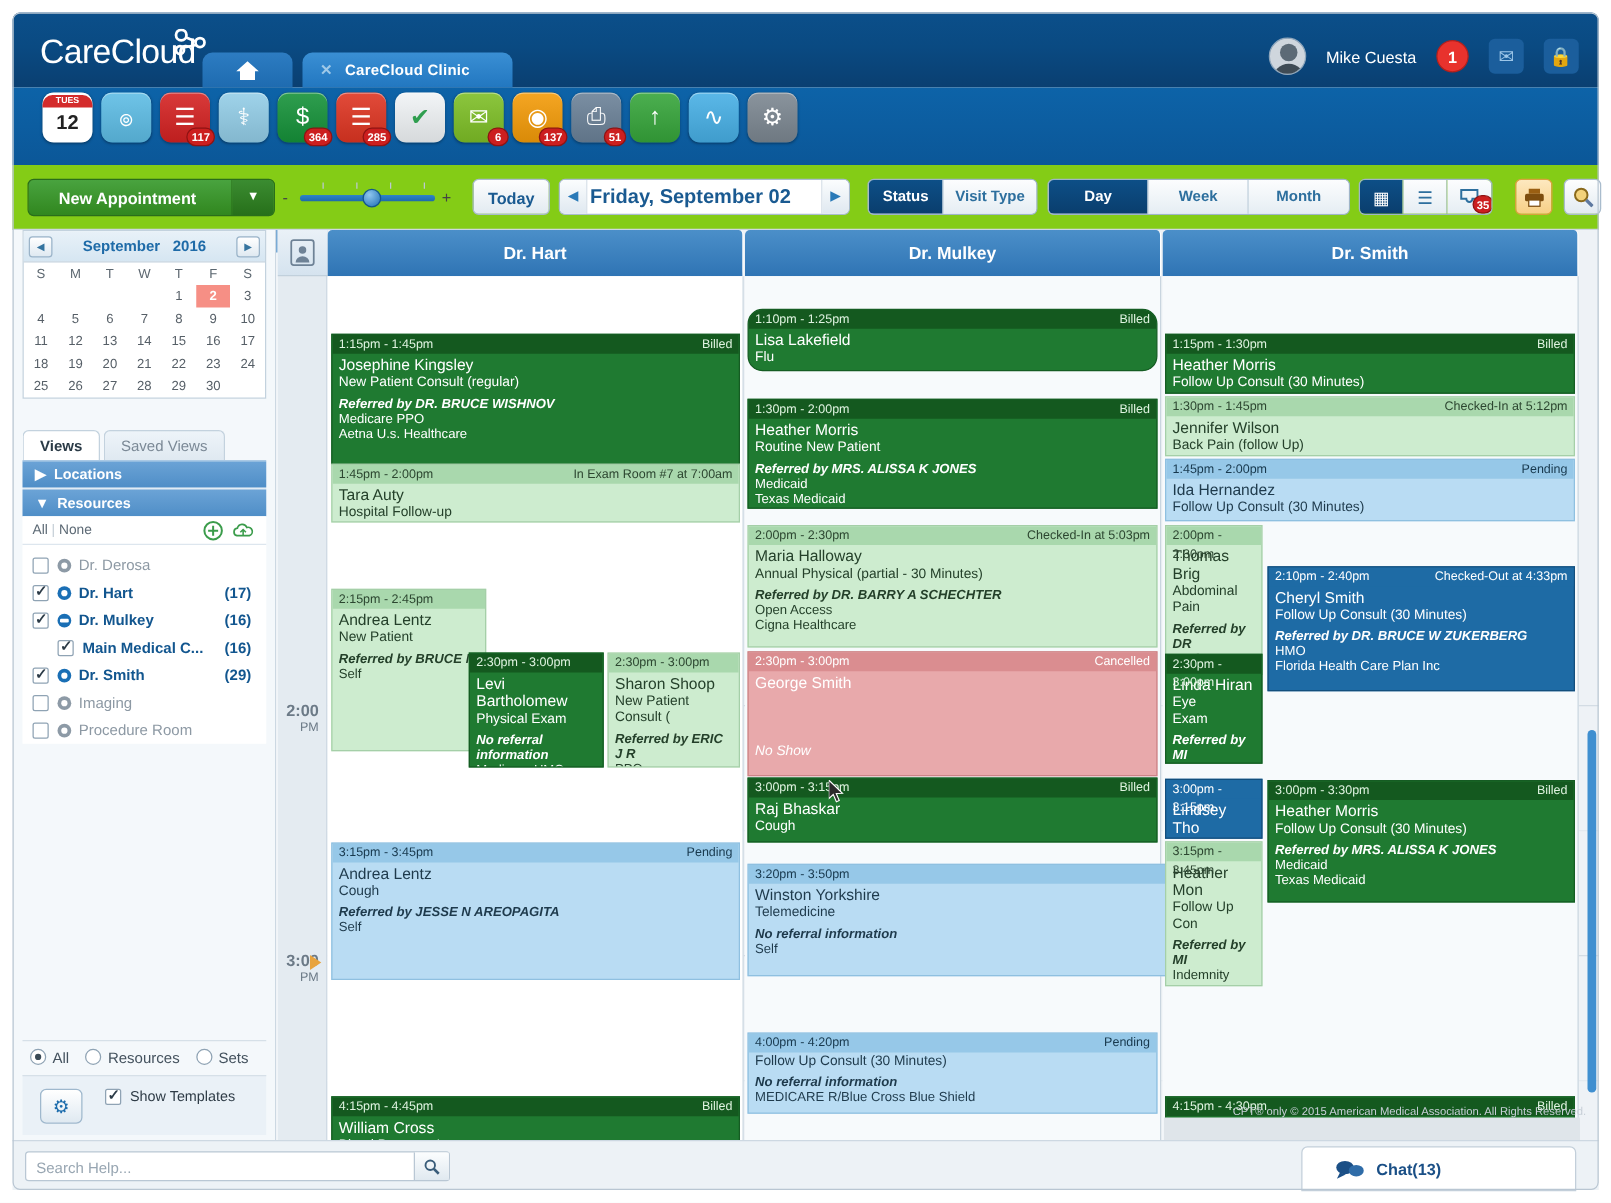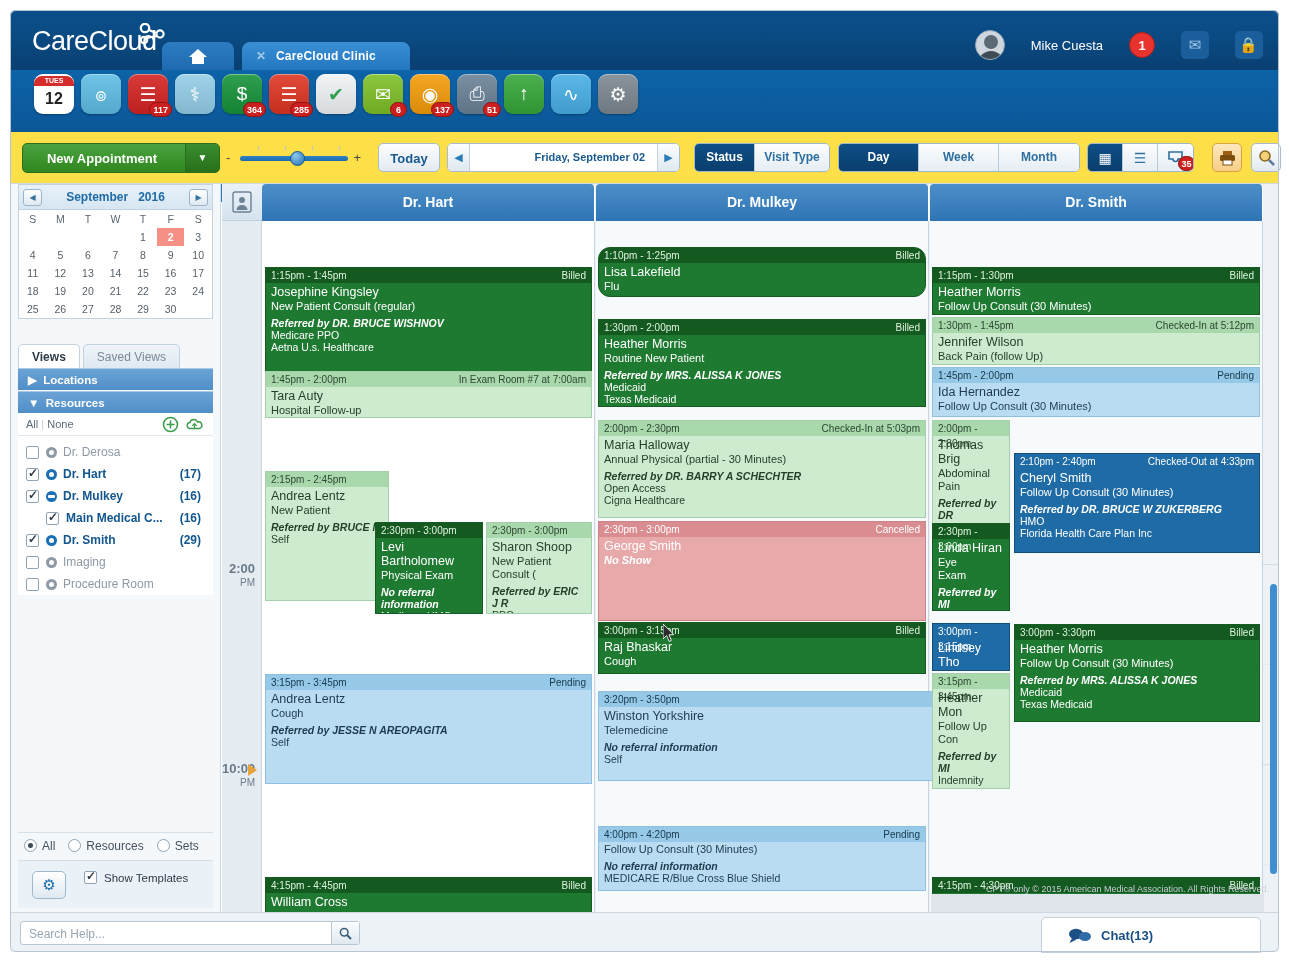--- a/index.html
+++ b/index.html
@@ -26,21 +26,21 @@
     border-radius:8px 8px 0 0; text-align:center; color:#fff; font-size:16px;
   }
   .clinic-tab {
     position:absolute; left:232px; top:32px; width:168px; height:28px;
     background: linear-gradient(to bottom,#3a8fd4,#2277c0);
     border-radius:8px 8px 0 0; color:#fff; font-size:12px; font-weight:bold;
     line-height:28px; padding-left:34px; letter-spacing:.2px;
   }
   .clinic-tab .x { position:absolute; left:14px; top:0; color:#9fc9e8; font-size:12px; }
 
-  .user-area { position:absolute; right:16px; top:20px; display:flex; align-items:center; gap:26px; }
+  .user-area { position:absolute; right:16px; top:20px; display:flex; align-items:center; gap:16px; }
   .avatar { width:30px;height:30px;border-radius:50%;background:#cfd6dd; position:relative; overflow:hidden; border:1px solid #8fa6bb;}
   .avatar:after{content:"";position:absolute;left:8px;top:4px;width:14px;height:14px;border-radius:50%;background:#5c6a76;}
   .avatar:before{content:"";position:absolute;left:2px;top:20px;width:26px;height:16px;border-radius:13px 13px 0 0;background:#3f4b55;}
   .uname { color:#fff; font-size:13px; }
   .badge-red { width:26px;height:26px;border-radius:50%;background:#e8322d;color:#fff;
     font-size:13px;font-weight:bold;display:flex;align-items:center;justify-content:center;
     border:1px solid #b3201c; }
   .sq-btn { width:28px;height:28px;border-radius:5px;background:#1b5e9c;display:flex;align-items:center;justify-content:center;color:#9dc6e8;font-size:15px;}
 
   
@@ -60,21 +60,21 @@
   .ic-cal .d { color:#222; font-size:16px; font-weight:bold; line-height:26px; }
 
   
   .subtabs { position:absolute; left:14px; top:110px; display:flex; gap:4px; }
   .stab { height:22px; padding:0 18px; line-height:22px; font-size:12px; font-weight:bold;
     border-radius:7px 7px 0 0; }
   .stab.active { background:#eef4f9; color:#15537f; }
   .stab.inactive { background:#2d7cc2; color:#dceaf6; }
 
   
-  .ctrlbar { position:absolute; left:10px; top:132px; width:1269px; height:52px; background:#fde047;
+  .ctrlbar { position:absolute; left:10px; top:132px; width:1269px; height:52px; background:#84cc16;
              border-bottom:1px solid #cdd7e0;}
   .newappt { position:absolute; left:12px; top:11px; width:198px; height:30px;
      background: linear-gradient(to bottom,#49a33f,#31871f); border:1px solid #2a6e1b; border-radius:5px;
      color:#fff; font-size:13px; font-weight:bold; line-height:30px; text-align:center; padding-right:38px;}
   .newappt .caret { position:absolute; right:0; top:0; width:34px; height:28px;
      background:linear-gradient(to bottom,#3b8c31,#27701a); border-left:1px solid #2a6e1b;
      border-radius:0 4px 4px 0; line-height:28px; text-align:center; font-size:10px;}
 
   .zoomctl { position:absolute; left:216px; top:18px; width:135px; height:16px; }
   .zoomctl .minus,.zoomctl .plus { position:absolute; top:0; color:#444; font-size:13px; }
@@ -88,22 +88,22 @@
 
   .today { position:absolute; left:368px; top:11px; width:62px; height:29px; border:1px solid #a9bccd;
     border-radius:5px; background:linear-gradient(to bottom,#fdfefe,#e2eaf1); color:#1a5a91;
     font-size:13px; font-weight:bold; line-height:29px; text-align:center;}
   .datenav { position:absolute; left:437px; top:11px; width:233px; height:29px; border:1px solid #a9bccd;
     border-radius:5px; background:#fff; }
   .dnbtn { position:absolute; top:0; width:22px; height:27px; background:linear-gradient(to bottom,#fbfdfe,#dfe8f0);
     color:#2a7ab8; font-size:11px; text-align:center; line-height:27px; }
   .dnbtn.l{left:0;border-radius:4px 0 0 4px;border-right:1px solid #c4d2dd;}
   .dnbtn.r{right:0;border-radius:0 4px 4px 0;border-left:1px solid #c4d2dd;}
-  .dntxt { position:absolute; left:24px; right:34px; top:0; height:27px; line-height:27px; text-align:right;
-    color:#1a5a91; font-size:11px; font-weight:bold; }
+  .dntxt { position:absolute; left:24px; right:34px; top:0; height:27px; line-height:27px; text-align:left;
+    color:#1a5a91; font-size:16px; font-weight:bold; }
 
   .segctl { position:absolute; top:11px; height:29px; border:1px solid #9fb5c8; border-radius:5px;
     overflow:hidden; display:flex; background:#eef4f9; }
   .segctl > div { height:27px; line-height:27px; text-align:center; font-size:12px; font-weight:bold;
     border-right:1px solid #b9cad8; color:#2d6f9e;}
   .segctl > div:last-child{border-right:none;}
   .segctl > div.on { background:linear-gradient(to bottom,#0d4f87,#0a3e6d); color:#fff; }
   .segctl > div.off { background:linear-gradient(to bottom,#fcfdfe,#e5edf3); }
   #seg-status { left:684px; }
   #seg-status .s1{width:60px;} #seg-status .s2{width:74px;}
@@ -213,21 +213,21 @@
 
   .t-checkin { background:#cdeccf; border-color:#a5cfa8; color:#24402a; }
   .t-checkin .ah { background:#a9d8ad; color:#2c4630; }
 
   .t-pending { background:#b9dcf3; border-color:#8fc0e0; color:#1e3a4c; }
   .t-pending .ah { background:#96c8e8; color:#17384d; }
 
   .t-cancel { background:#e8a9ab; border-color:#cc8487; color:#5a2224; }
   .t-cancel .ah { background:#da8d90; color:#fff; }
   .t-cancel .nm { color:#fff; }
-  .t-cancel .rs { color:#fff; font-style:italic; font-weight:bold;}
+  .t-cancel .rs { color:#fff; font-style:italic; font-weight:normal;margin-top:41px;}
 
   .t-select { background:#1e6ba5; border-color:#134e7c; color:#fff; }
   .t-select .ah { background:#1e6ba5; color:#fff; }
   .t-select .nm,.t-select .rs,.t-select .rf,.t-select .ln { color:#fff; }
 
   .lunchband { position:absolute; background:#dfe5ea; display:flex; align-items:center; justify-content:center;
       font-size:12.5px; font-weight:bold; color:#2e3b46; letter-spacing:.4px;}
 
   .vscroll { position:absolute; right:2px; width:7px; border-radius:4px; background:#3f8fd0; }
 
@@ -572,21 +572,21 @@
         <path d="M5.5 19 a5.5 5 0 0 1 11 0 z" fill="#6e8296"></path>
       </svg>
     </div>
 
     <div id="grid-lines">
         <div class="hline" style="top: 380px;"></div>
         <div class="halfline" style="top: 480px;"></div>
         <div class="tlabel" style="top: 378px;"><b>2:00</b><span>PM</span></div>
         <div class="hline" style="top: 580px;"></div>
         <div class="halfline" style="top: 680px;"></div>
-        <div class="tlabel" style="top: 578px;"><b>10:00</b><span>PM</span></div>
+        <div class="tlabel" style="top: 578px;"><b>3:00</b><span>PM</span></div>
       </div>
     <div id="col-headers">
         <div class="colhdr" style="left: 40px; width: 333px;">Dr. Hart</div>
         <div class="colhdr" style="left: 374px; width: 333px;">Dr. Mulkey</div>
         <div class="colhdr" style="left: 708px; width: 333px;">Dr. Smith</div>
       </div>
     <div id="col-bodies">
         <div class="col colbg-white" style="left: 40px; width: 333px;"></div>
         <div class="col" style="left: 374px; width: 333px;"></div>
         <div class="col" style="left: 708px; width: 333px;"></div>

